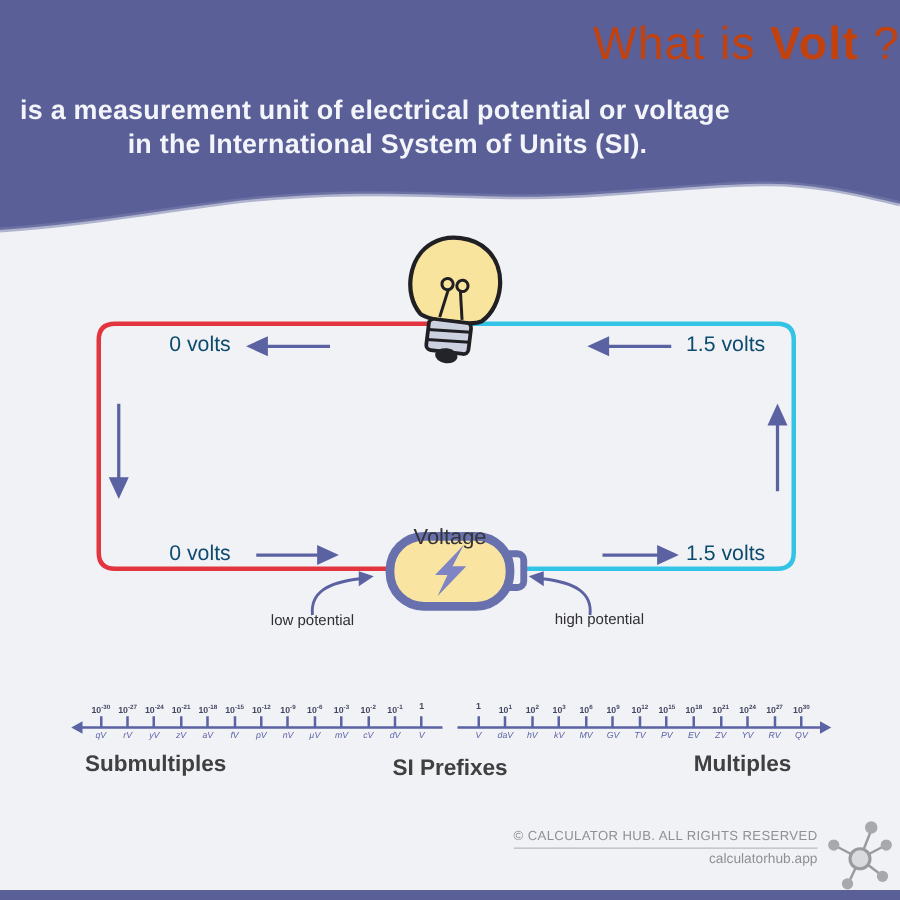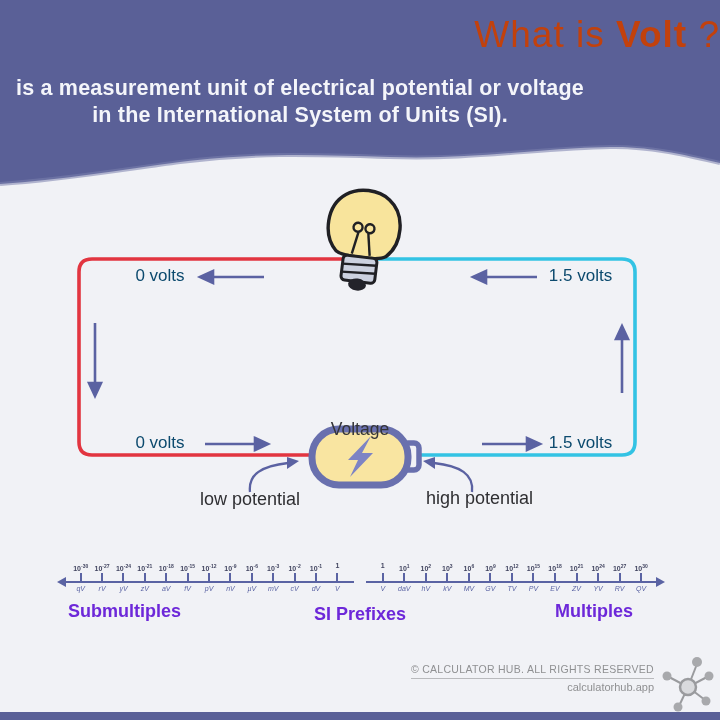--- a/index.html
+++ b/index.html
@@ -7,34 +7,34 @@
   #canvas{position:relative;width:720px;height:720px;background:#f1f2f6;overflow:hidden;}
   .abs{position:absolute;}
   
   #header-svg{position:absolute;top:0;left:0;}
   .title{top:14px;left:0;width:720px;text-align:right;font-size:37px;color:#c2410c;letter-spacing:1px;}
   .title .light{font-weight:300;}
   .title .bold{font-weight:800;}
   .subtitle{left:0;width:600px;text-align:center;font-size:21.5px;font-weight:600;color:#f4f5fa;letter-spacing:.2px;}
   
   .volt-label{font-size:17px;color:#0c4a6e;text-align:center;}
-  .pot-label{font-size:18px;color:#2f2f32;text-align:center;}
+  .pot-label{font-size:12px;color:#2f2f32;text-align:center;}
   .voltage-label{font-size:17.5px;color:#343437;text-align:center;}
   
   .scale{height:44px;}
   .scale .line{position:absolute;top:21px;left:0;right:0;height:2px;background:#5a63a3;}
   .scale .arrow-left{position:absolute;top:17px;left:-7px;width:0;height:0;border-right:9px solid #5a63a3;border-top:5px solid transparent;border-bottom:5px solid transparent;}
   .scale .arrow-right{position:absolute;top:17px;right:-7px;width:0;height:0;border-left:9px solid #5a63a3;border-top:5px solid transparent;border-bottom:5px solid transparent;}
   .scale .ticks{position:absolute;top:0;left:6px;right:6px;display:flex;justify-content:space-between;}
   .tick{width:22px;text-align:center;}
   .tick .pow{height:12px;font-size:7px;font-weight:700;color:#424560;line-height:12px;white-space:nowrap;}
   .tick .pow sup{font-size:5px;}
   .tick .mark{width:2px;height:9px;background:#5a63a3;margin:1px auto 0;}
   .tick .unit{margin-top:3px;font-size:7px;font-style:italic;color:#5a63a3;white-space:nowrap;}
-  .section-label{font-size:18px;font-weight:600;color:#6d28d9;}
+  .section-label{font-size:18px;font-weight:600;color:#404040;}
   
   #footer-text{right:66px;top:663px;text-align:right;color:#8f9092;}
   #footer-text .line1{font-size:10.5px;letter-spacing:.3px;padding-bottom:3px;border-bottom:1px solid #b9babd;}
   #footer-text .line2{font-size:11px;padding-top:2px;}
   #bottom-strip{left:0;top:712px;width:720px;height:8px;background:#5a6097;}
 </style>
 </head>
 <body>
 
 <div id="canvas">
@@ -43,21 +43,21 @@
     <path d="M0,0 L720,0 L720,163 C690,156 650,146 610,147 C540,148 470,160 390,157 C320,155 260,152 180,162 C120,170 60,180 0,184 Z" fill="#5a6097"></path>
     <path d="M0,184 C60,180 120,170 180,162 C260,152 320,155 390,157 C470,160 540,148 610,147 C650,146 690,156 720,163" fill="none" stroke="#7a80ad" stroke-width="4" opacity="0.55"></path>
   </svg>
 
   <div class="abs title">
     <span class="light">What is</span>
     <span class="bold">Volt</span>
     <span class="light">?</span>
   </div>
   <div class="abs subtitle" style="top:76px;">is a measurement unit of electrical potential or voltage</div>
-  <div class="abs subtitle" style="top:103px;">in the International System of Units (SI).</div>
+  <div class="abs subtitle" style="top:103px;margin-left:10px;">in the International System of Units (SI).</div>
 
   <svg class="abs" style="top:0;left:0;" width="720" height="720" viewBox="0 0 720 720">
 
     <path d="M362,259 L92,259 Q79,259 79,272 L79,442 Q79,455 92,455 L318,455" fill="none" stroke="#e23540" stroke-width="3.6" stroke-linecap="round"></path>
     <path d="M362,259 L622,259 Q635,259 635,272 L635,442 Q635,455 622,455 L402,455" fill="none" stroke="#33c3e4" stroke-width="3.6" stroke-linecap="round"></path>
 
     <g stroke="#5b62a2" stroke-width="2.6" fill="#5b62a2">
       <line x1="264" y1="277" x2="212" y2="277"></line>
       <polygon points="200,277 213,271 213,283"></polygon>
       <line x1="537" y1="277" x2="485" y2="277"></line>

